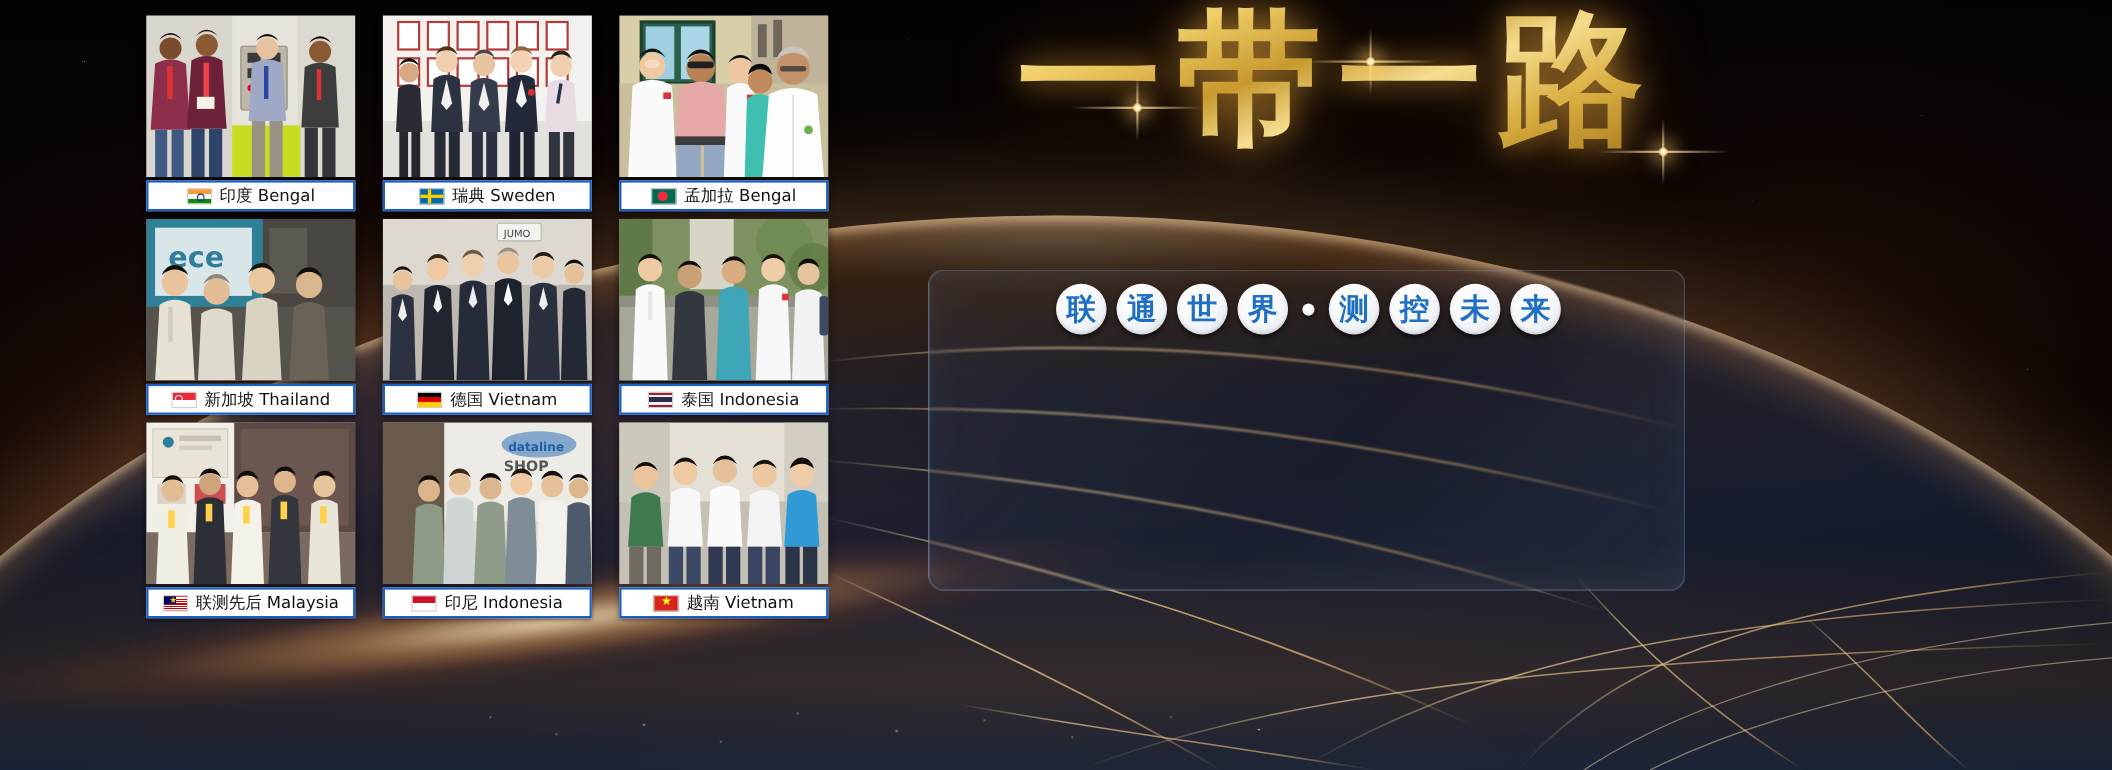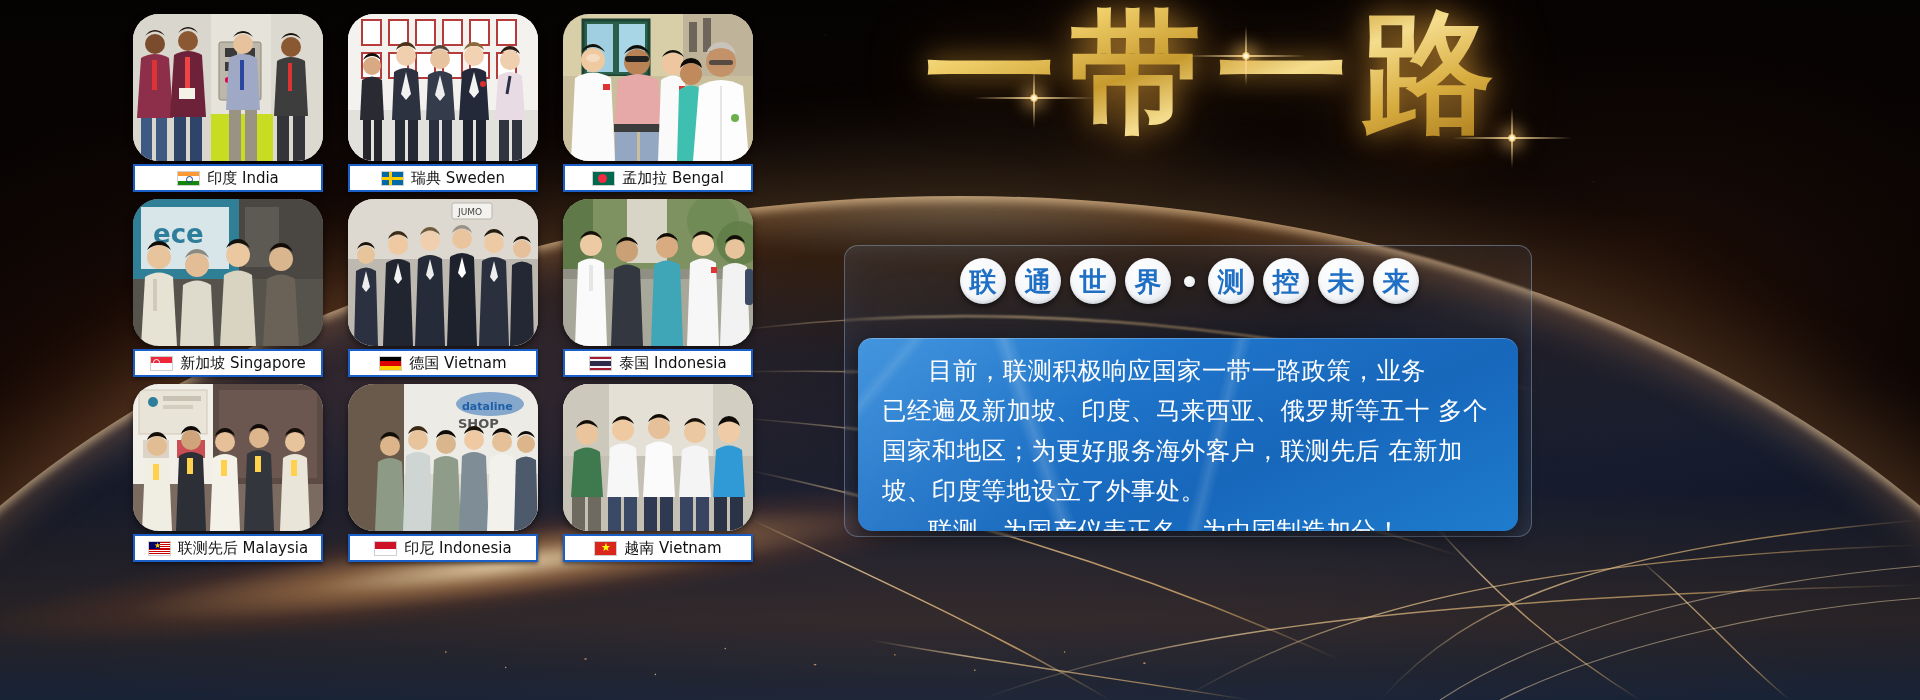--- a/index.html
+++ b/index.html
@@ -97,21 +97,21 @@
 
   
   #photo-grid{
     position:absolute; left:133px; top:14px; width:620px; height:572px;
     display:grid; grid-template-columns:repeat(3,190px); grid-template-rows:repeat(3,181px);
     column-gap:25px; row-gap:4px;
   }
   .cell{ position:relative; width:190px; height:181px; }
   .photo{
     position:relative; width:190px; height:147px; overflow:hidden;
-    background:#777; box-shadow:0 3px 7px rgba(0,0,0,.55);border-radius:26px;
+    background:#777; box-shadow:0 3px 7px rgba(0,0,0,.55);
   }
   .photo .scene{ position:absolute; inset:0; }
   .label{
     position:absolute; left:0; top:150px; width:190px; height:28px;
     background:#fff; border:2px solid #1a5fc8;
     display:flex; align-items:center; justify-content:center; gap:7px;
     box-shadow:0 2px 4px rgba(0,0,0,.5);
   }
   .label .txt{
     font-size:15px; color:#111; line-height:1; white-space:nowrap;
@@ -319,21 +319,21 @@
              <path d="M144 47q14-8 28 0l3 55h-34z" fill="#3d3d3d"></path>
               <rect x="144" y="102" width="12" height="45" fill="#34353b"></rect>
               <rect x="160" y="102" width="12" height="45" fill="#34353b"></rect>
              <rect x="155" y="49" width="4" height="28" fill="#d33"></rect>
             </g>
           <rect width="190" height="147" fill="url(#none)"></rect>
         </svg>
       </div>
       <div class="label">
         <span class="flag f-in"></span>
-        <span class="txt">印度 India</span>
+        <span class="txt">印度 Bengal</span>
       </div>
     </div>
 
     <div class="cell">
       <div class="photo">
         <svg class="scene" viewBox="0 0 190 147" preserveAspectRatio="none">
           <rect width="190" height="147" fill="#efeeea"></rect>
           <rect x="0" y="0" width="190" height="96" fill="#f3f2ee"></rect>
           <g fill="#fff" stroke="#b63b3b" stroke-width="2">
             <rect x="14" y="6" width="19" height="25"></rect>
@@ -494,21 +494,21 @@
 
           <g>
               <circle cx="148" cy="60" r="12" fill="#d9b68e"></circle>
               <path d="M136 53q12-10 24 0q-4-9-12-9t-12 9z" fill="#110c07"></path>
              <path d="M134 80q14-9 28 0l4 67h-36z" fill="#6a6257"></path>
             </g>
         </svg>
       </div>
       <div class="label">
         <span class="flag f-sg"></span>
-        <span class="txt">新加坡 Singapore</span>
+        <span class="txt">新加坡 Thailand</span>
       </div>
     </div>
 
     <div class="cell">
       <div class="photo">
         <svg class="scene" viewBox="0 0 190 147" preserveAspectRatio="none">
           <rect width="190" height="147" fill="#cfccc4"></rect>
           <rect x="0" y="0" width="190" height="60" fill="#ddd9d1"></rect>
           <rect x="104" y="4" width="40" height="16" rx="2" fill="#f3f2ee" stroke="#b9b5ad"></rect>
           <text x="110" y="16" font-family="DejaVu Sans" font-size="9" fill="#444">JUMO</text>
@@ -793,24 +793,15 @@
       <span class="slg">通</span>
       <span class="slg">世</span>
       <span class="slg">界</span>
       <span class="slg-dot"></span>
       <span class="slg">测</span>
       <span class="slg">控</span>
       <span class="slg">未</span>
       <span class="slg">来</span>
     </div>
 
-    <div id="blue-box">
-      <div class="para">
-        <span class="l1">目前，联测积极响应国家一带一路政策，业务</span>
-        <span>已经遍及新加坡、印度、马来西亚、俄罗斯等五十</span>
-        <span>多个国家和地区；为更好服务海外客户，联测先后</span>
-        <span>在新加坡、印度等地设立了外事处。</span>
-        <span class="l4">联测，为国产仪表正名，为中国制造加分！</span>
-      </div>
-    </div>
 
   </div>
 </div>
 
 </body></html>

